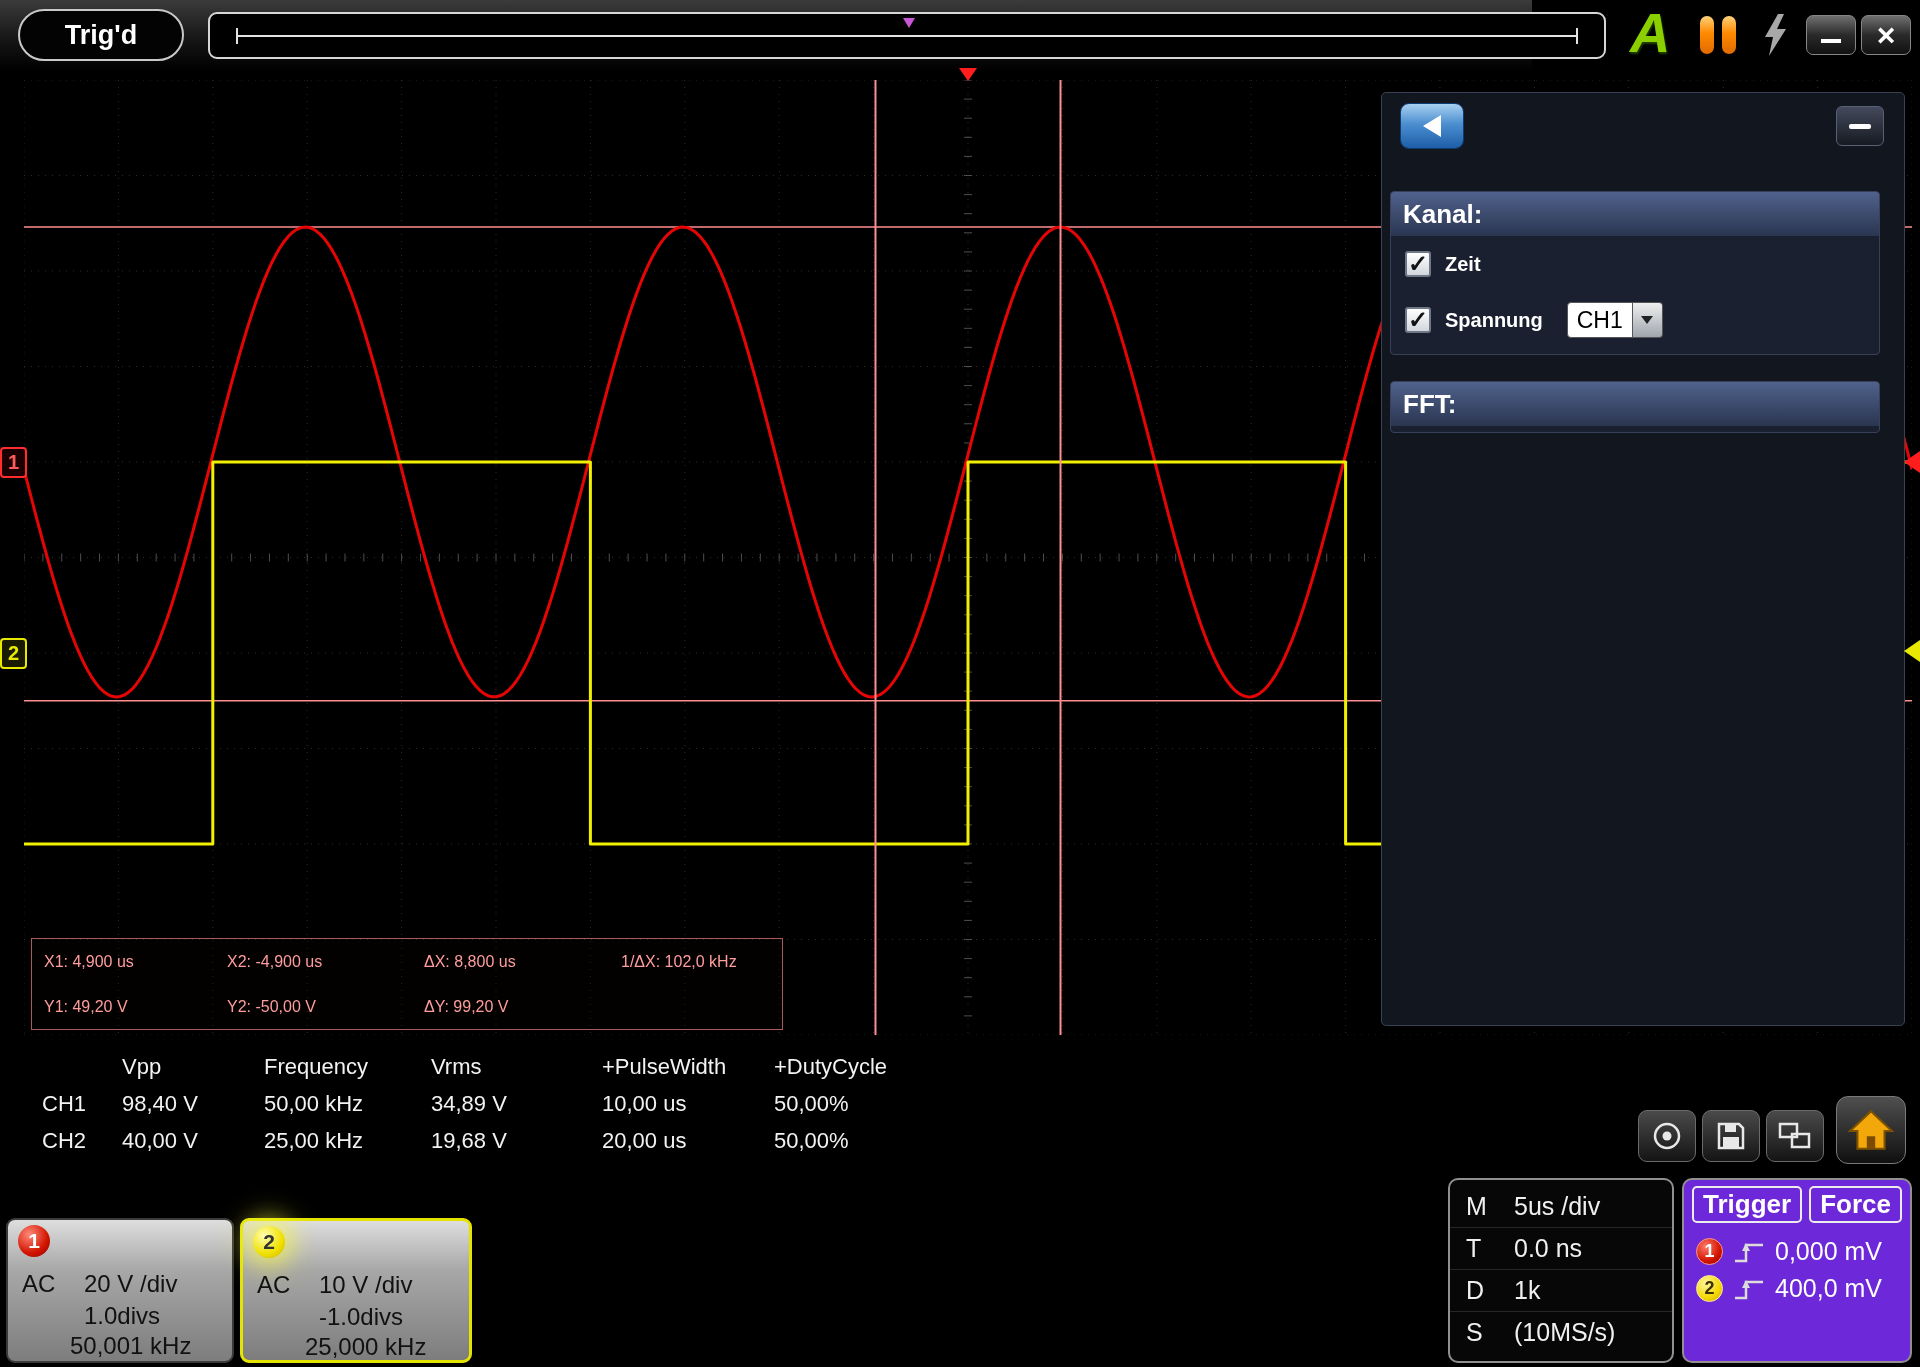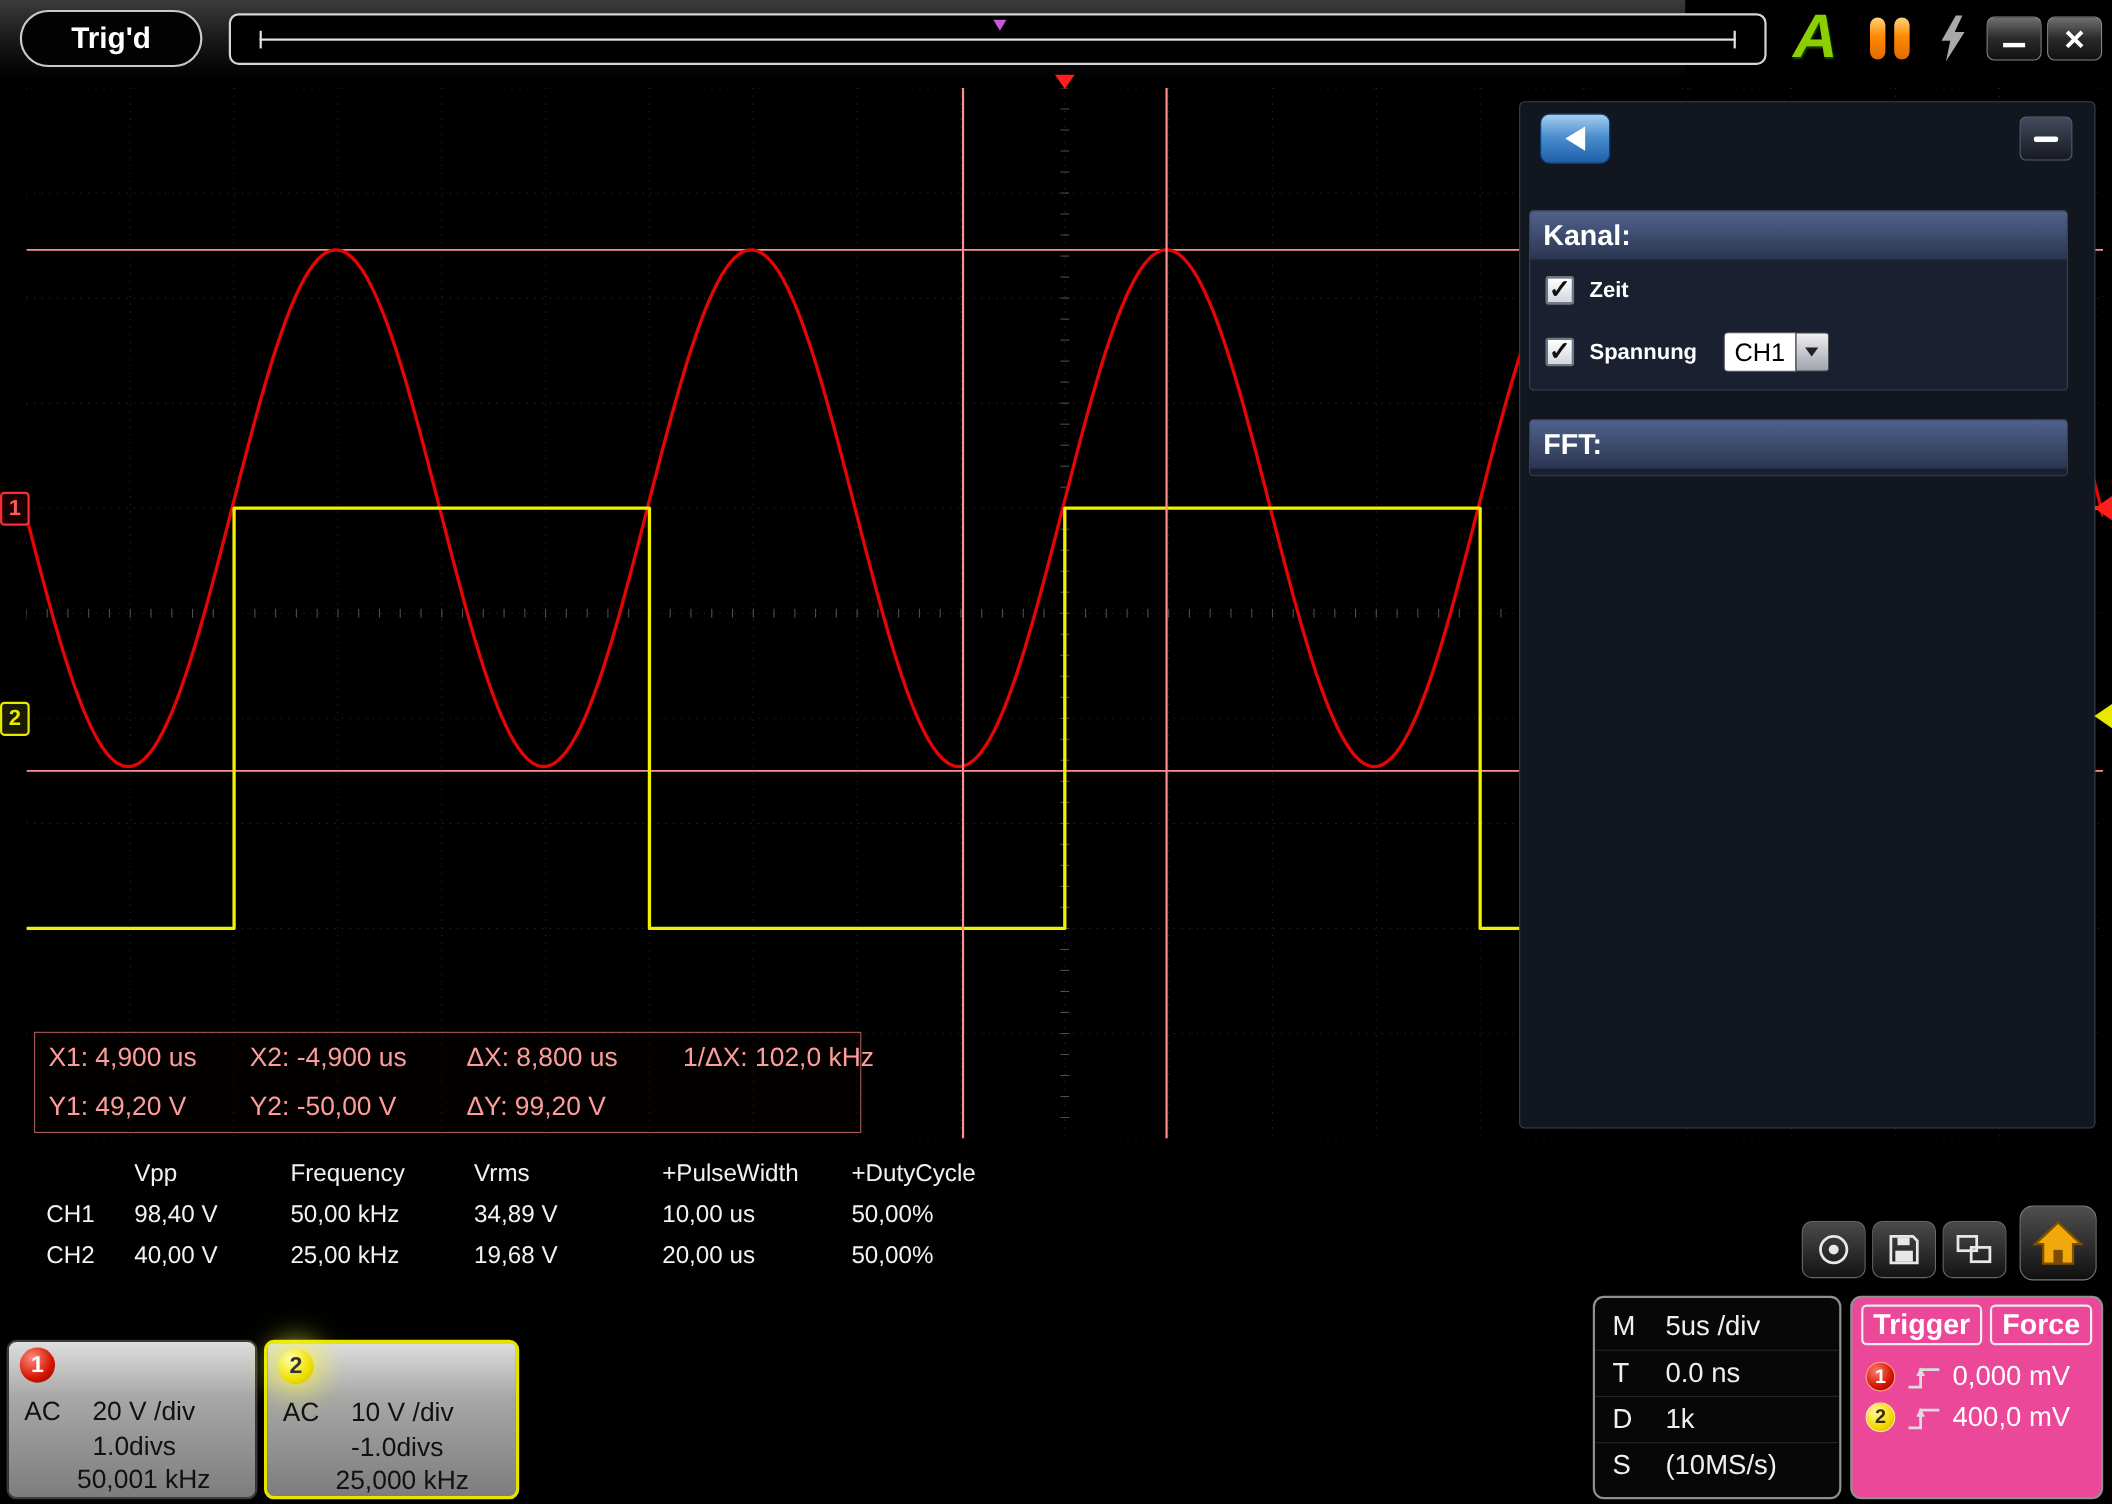--- a/index.html
+++ b/index.html
@@ -25,21 +25,21 @@
 
 
 .scope{position:absolute;left:24px;top:80px;width:1888px;height:955px;background:#000}
 .trig-pos{position:absolute;left:959px;top:68px;width:0;height:0;border-left:9px solid transparent;border-right:9px solid transparent;border-top:13px solid #ff1d1d}
 .ch-marker{position:absolute;left:0;width:27px;height:31px;border-width:2px;border-style:solid;border-radius:4px;display:flex;align-items:center;justify-content:center;font-size:20px;font-weight:bold;z-index:3}
 .ch-marker.one{top:447px;border-color:#ff2d2d;color:#ff5a5a;background:#1a0000}
 .ch-marker.two{top:638px;border-color:#e9e900;color:#e9e900;background:#1a1a00}
 .level-arrow{position:absolute;left:1904px;width:0;height:0;border-top:11px solid transparent;border-bottom:11px solid transparent;z-index:6}
 .level-arrow.one{top:451px;border-right:16px solid #ff1d1d}
 .level-arrow.two{top:640px;border-right:16px solid #e9e900}
-.readout{position:absolute;left:31px;top:938px;width:752px;height:92px;border:1px solid #aa5a5a;display:grid;grid-template-columns:183px 197px 197px 173px;grid-auto-rows:45px;align-items:center;color:#ff9d9d;font-size:24px;z-index:2;background:rgba(10,0,0,.25)}
+.readout{position:absolute;left:31px;top:938px;width:752px;height:92px;border:1px solid #aa5a5a;display:grid;grid-template-columns:183px 197px 197px 173px;grid-auto-rows:45px;align-items:center;color:#ff9d9d;font-size:16px;z-index:2;background:rgba(10,0,0,.25)}
 .readout span{padding-left:12px;white-space:nowrap}
 
 
 .measurements{position:absolute;left:30px;top:1048px;display:grid;grid-template-columns:80px 142px 167px 171px 172px 160px;grid-auto-rows:37px;align-items:center;color:#f2f2f2;font-size:22px}
 .measurements span{padding-left:12px;white-space:nowrap}
 
 
 .cursor-panel{position:absolute;left:1381px;top:92px;width:524px;height:934px;background:#12161f;border:1px solid #3a4152;border-radius:5px;z-index:5}
 .cp-header{position:relative;height:66px}
 .back-btn{position:absolute;left:18px;top:10px;width:64px;height:46px;border-radius:9px;border:1px solid #0c3d73;background:linear-gradient(#a8d0f0,#4c8fd0 45%,#1d5ea8);display:flex;align-items:center;justify-content:center}
@@ -62,21 +62,21 @@
 
 .tool-btn{position:absolute;top:1110px;width:58px;height:52px;border:1px solid #6a6a6a;border-radius:9px;background:linear-gradient(#4a4a4a,#141414);display:flex;align-items:center;justify-content:center}
 .tool-btn.b1{left:1638px}.tool-btn.b2{left:1702px}.tool-btn.b3{left:1766px}
 .home-btn{position:absolute;left:1836px;top:1096px;width:70px;height:68px;border:1px solid #7a7a7a;border-radius:12px;background:linear-gradient(#4f4f4f,#101010);display:flex;align-items:center;justify-content:center}
 
 
 .timebase{position:absolute;left:1448px;top:1178px;width:226px;height:185px;border:2px solid #909090;border-radius:10px;background:#070707;padding:5px 0}
 .tb-row{height:42px;display:flex;align-items:center;padding:0 16px;color:#f0f0f0;font-size:25px;border-top:1px solid #262626}
 .tb-row:first-child{border-top:none}
 .tb-label{width:48px}
-.trigger-panel{position:absolute;left:1682px;top:1178px;width:230px;height:185px;border:2px solid #909090;border-radius:10px;background:#ec4899}
+.trigger-panel{position:absolute;left:1682px;top:1178px;width:230px;height:185px;border:2px solid #909090;border-radius:10px;background:#6d28d9}
 .trig-header{display:flex;justify-content:space-between;padding:6px 8px 6px}
 .trig-box{border:2px solid #ececec;border-radius:5px;padding:1px 9px;color:#fff;font-size:26px;font-weight:bold}
 .trig-row{display:flex;align-items:center;gap:10px;padding:8px 0 0 12px}
 .badge{width:27px;height:27px;border-radius:50%;display:flex;align-items:center;justify-content:center;font-size:18px;font-weight:bold;flex:0 0 auto}
 .badge.red{background:radial-gradient(circle at 35% 30%,#ff7a6a,#d21500 60%,#8f0000);color:#fff;border:1px solid #ff9a8a}
 .badge.yellow{background:radial-gradient(circle at 35% 30%,#fff6a0,#f5d800 60%,#c8a400);color:#3a2f00;border:1px solid #fff0a0}
 .trig-level{color:#fff;font-size:25px;white-space:nowrap}
 
 
 .ch-panel{position:absolute;top:1218px;height:145px;border-radius:9px;background:linear-gradient(#dedede,#a8a8a8 35%,#7d7d7d);color:#111;font-size:24px}

